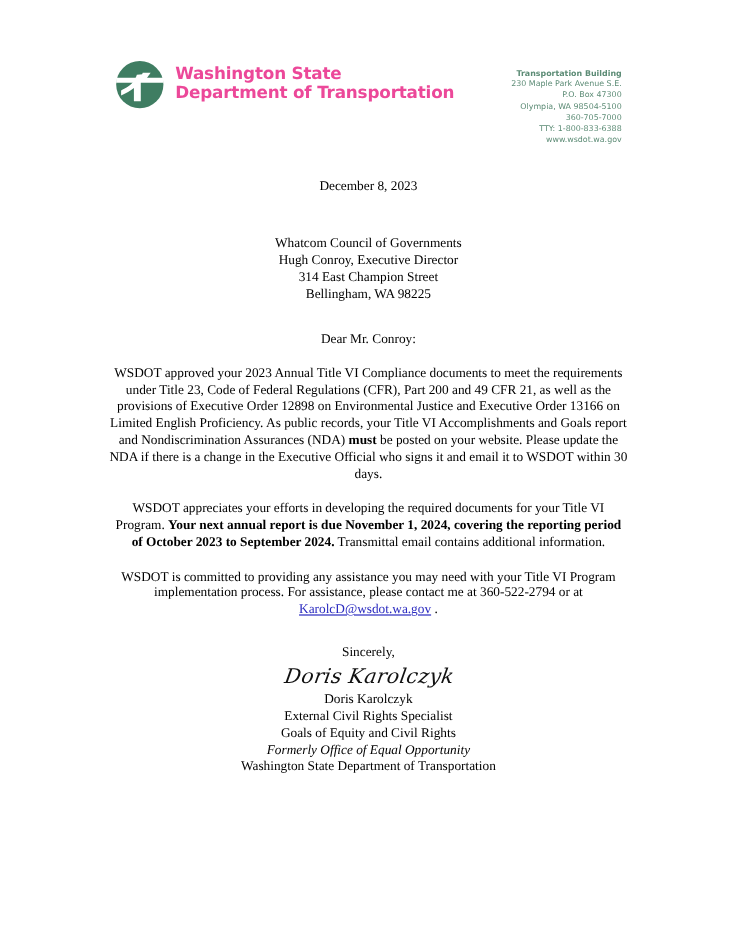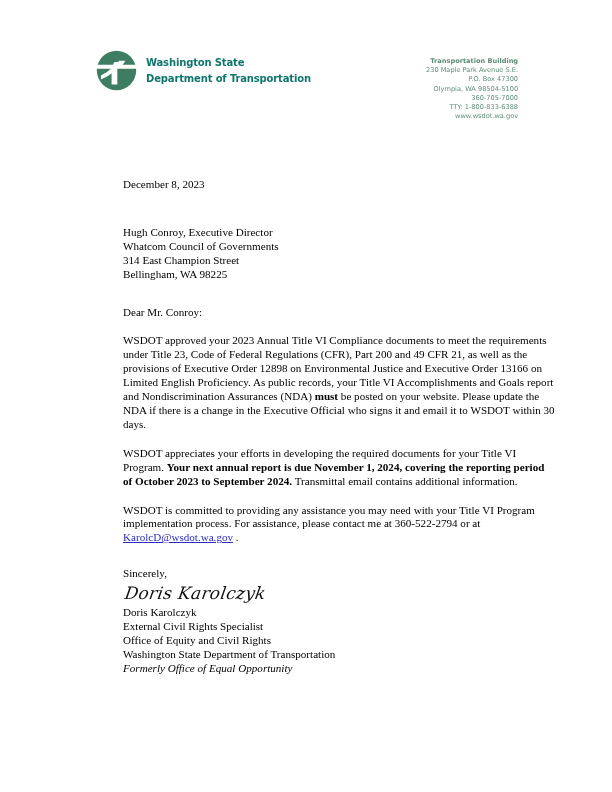--- a/index.html
+++ b/index.html
@@ -43,24 +43,24 @@
   .logo-mark {
     width: 41px;
     height: 41px;
     flex: 0 0 auto;
     display: block;
   }
 
   .logo-words {
     font-family: "DejaVu Sans", sans-serif;
     font-weight: bold;
-    font-size: 10px;
+    font-size: 14px;
     line-height: 15.4px;
     letter-spacing: -0.15px;
-    color: #0f766e;
+    color: #ec4899;
     white-space: nowrap;
   }
 
   .address-block {
     position: absolute;
     left: 426px;
     top: 57px;
     font-family: "DejaVu Sans", sans-serif;
     font-size: 6.6px;
     line-height: 9.2px;
@@ -68,26 +68,25 @@
     white-space: nowrap;
   }
   .address-block .grp-gap { height: 5px; }
   .address-block .ln { display: block; text-align: right; }
   .address-block .ln.first { font-weight: bold; }
 
   
   .letter {
     position: absolute;
     left: 91px;
-    top: 178px;
+    top: 149px;
     width: 432px;
     font-size: 11.1px;
     line-height: 13.9px;
-    text-align: left;
-    margin-left: 32px;
+    text-align: center;
   }
 
   .date-line { margin: 0; }
 
   .recipient {
     margin: 0;
     padding-top: 34px;
   }
   .recipient .ln { display: block; }
 
@@ -171,42 +170,42 @@
       <span class="ln">www.wsdot.wa.gov</span>
     </div>
 
   </div>
 
   <div class="letter">
 
     <p class="date-line">December 8, 2023</p>
 
     <p class="recipient">
+      <span class="ln">Whatcom Council of Governments</span>
       <span class="ln">Hugh Conroy, Executive Director</span>
-      <span class="ln">Whatcom Council of Governments</span>
       <span class="ln">314 East Champion Street</span>
       <span class="ln">Bellingham, WA 98225</span>
     </p>
 
     <p class="salutation">Dear Mr. Conroy:</p>
 
     <p class="para"><span>WSDOT approved your 2023 Annual Title VI Compliance documents to meet the requirements under Title 23, Code of Federal Regulations (CFR), Part 200 and 49 CFR 21, as well as the provisions of Executive Order 12898 on Environmental Justice and Executive Order 13166 on Limited English Proficiency. As public records, your Title VI Accomplishments and Goals report and Nondiscrimination Assurances (NDA) </span><b>must</b><span> be posted on your website. Please update the NDA if there is a change in the Executive Official who signs it and email it to WSDOT within 30 days.</span></p>
 
     <p class="para"><span>WSDOT appreciates your efforts in developing the required documents for your Title VI Program. </span><b>Your next annual report is due November 1, 2024, covering the reporting period of October 2023 to September 2024.</b><span>  Transmittal email contains additional information.</span></p>
 
     <p class="para"><span>WSDOT is committed to providing any assistance you may need with your Title VI Program implementation process.  For assistance, please contact me at 360-522-2794 or at </span><a class="email-link" href="#">KarolcD@wsdot.wa.gov</a><span> .</span></p>
 
     <p class="closing">Sincerely,</p>
 
     <span class="signature-script">Doris Karolczyk</span>
 
     <p class="signer">
       <span class="ln">Doris Karolczyk</span>
       <span class="ln">External Civil Rights Specialist</span>
-      <span class="ln">Office of Equity and Civil Rights</span>
+      <span class="ln">Goals of Equity and Civil Rights</span>
+      <span class="ln italic">Formerly Office of Equal Opportunity</span>
       <span class="ln">Washington State Department of Transportation</span>
-      <span class="ln italic">Formerly Office of Equal Opportunity</span>
     </p>
 
 
   </div>
 
 </div>
 
 </body></html>

